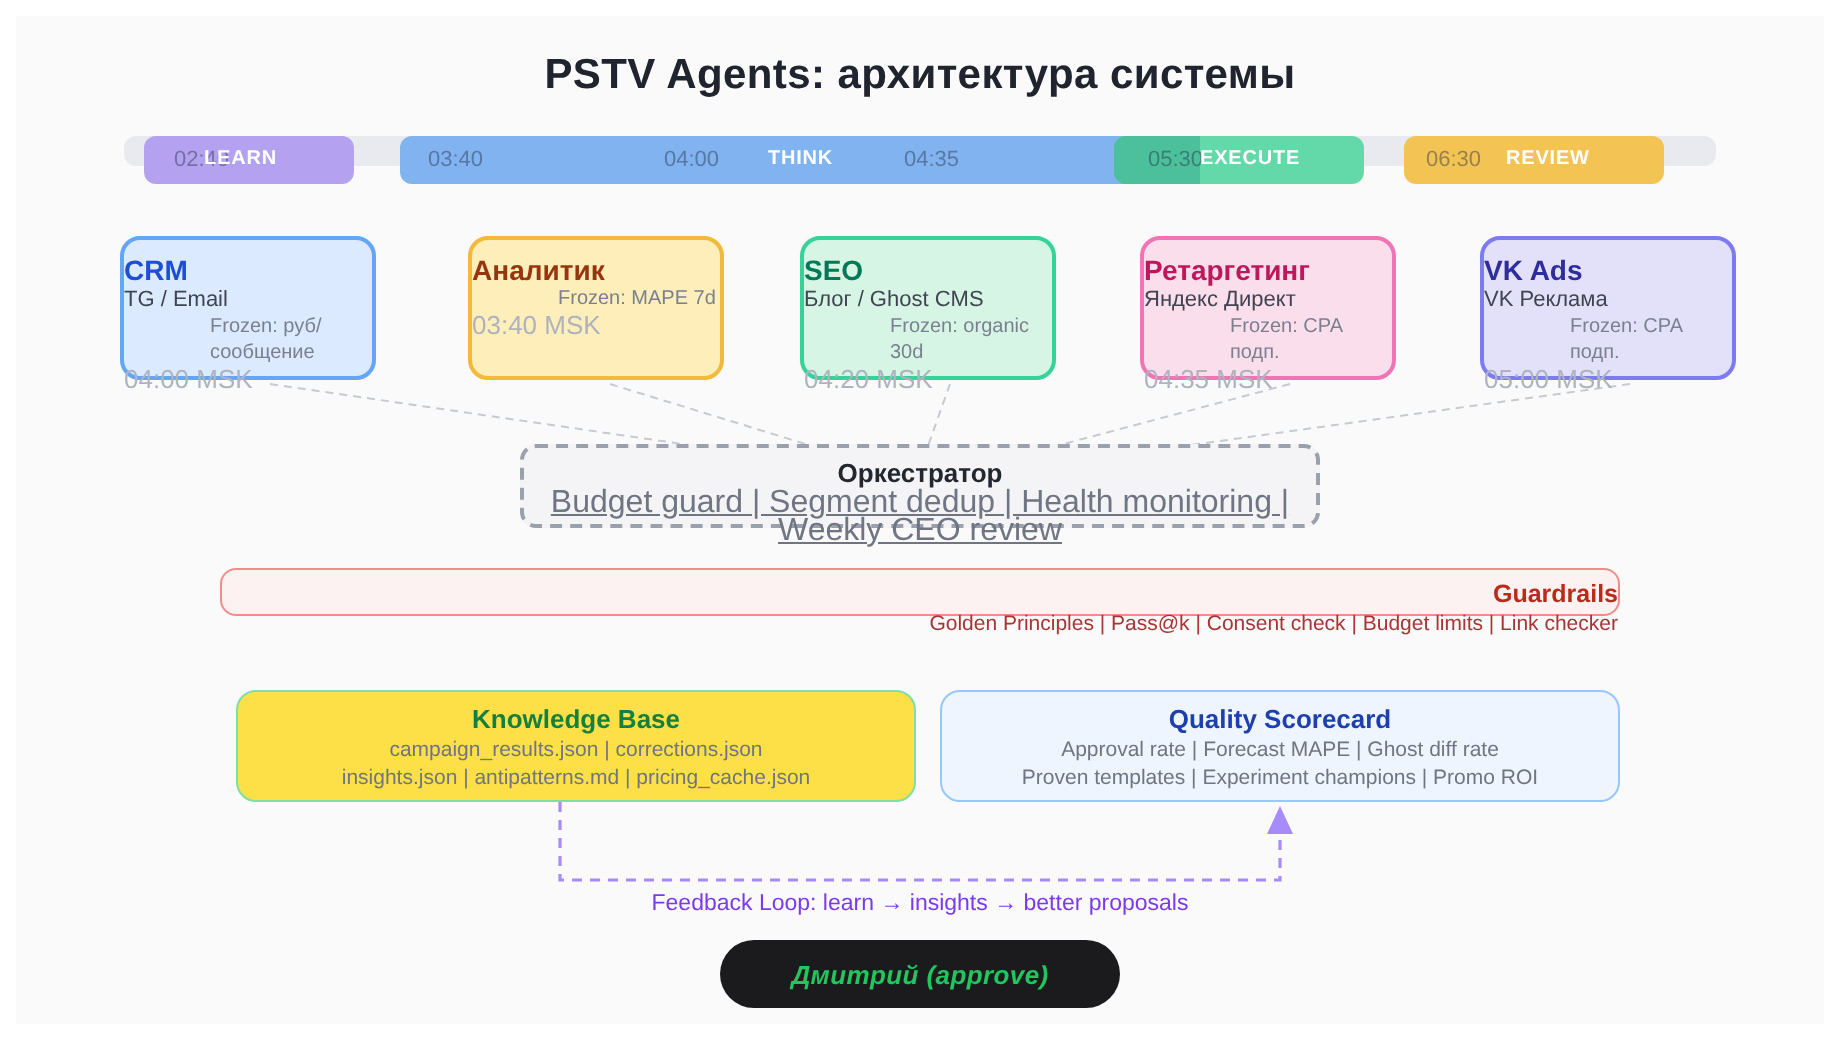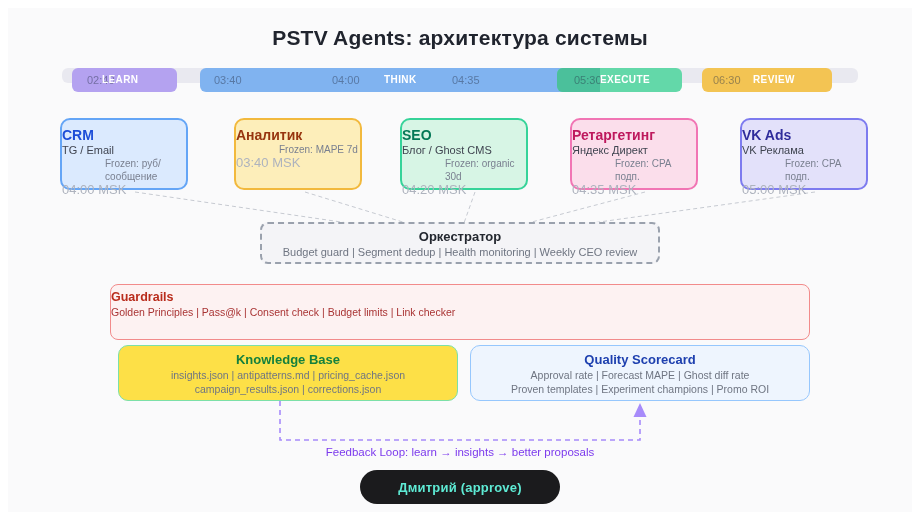--- a/index.html
+++ b/index.html
@@ -34,43 +34,43 @@
   .card-analytic{left:234px;background:#fdeeba;border-color:#f2b93d;} .card-analytic .name{color:#97350f;}
   .card-seo{left:400px;background:#d7f5e5;border-color:#36d399;} .card-seo .name{color:#047857;}
   .card-retarget{left:570px;background:#fbdeeb;border-color:#f175b4;} .card-retarget .name{color:#be185d;}
   .card-vkads{left:740px;background:#e3e1fa;border-color:#7d7bef;} .card-vkads .name{color:#2f2c9b;}
 
   
   .orchestrator{position:absolute;left:260px;top:222px;width:400px;height:42px;
         background:#f4f4f7;border:2px dashed #9aa1ad;border-radius:8px;box-sizing:border-box;
         text-align:center;padding-top:5px;z-index:2;}
   .orchestrator .name{font-size:13px;font-weight:800;color:#23272f;line-height:16px;}
-  .orchestrator .sub{font-size:11px;color:#6f7582;line-height:14px;}
+  .orchestrator .sub{font-size:16px;color:#6f7582;line-height:14px;text-decoration:underline;}
 
-  .guardrails{position:absolute;left:110px;top:284px;width:700px;height:56px;
+  .guardrails{position:absolute;left:110px;top:284px;width:700px;height:24px;
         background:#fdf2f2;border:1.5px solid #f28b8b;border-radius:8px;box-sizing:border-box;
-        text-align:left;padding-top:4px;z-index:2;}
+        text-align:right;padding-top:4px;z-index:2;}
   .guardrails .name{font-size:12.5px;font-weight:800;color:#b92c1c;line-height:16px;}
   .guardrails .sub{font-size:10.5px;color:#a93434;line-height:14px;}
 
   .kb,.qs{position:absolute;top:345px;width:340px;height:56px;border-radius:10px;
         box-sizing:border-box;text-align:center;padding-top:6px;z-index:2;}
   .kb{left:118px;background:#fde047;border:1.5px solid #7ce0a8;}
   .qs{left:470px;background:#eef5fe;border:1.5px solid #96c7fd;}
   .kb .name{font-size:13px;font-weight:800;color:#15803d;line-height:16px;}
   .qs .name{font-size:13px;font-weight:700;color:#1e40af;line-height:16px;}
   .kb .sub,.qs .sub{font-size:10.5px;color:#6f7582;line-height:14px;}
 
   .feedback-label{position:absolute;top:446px;left:0;right:0;text-align:center;
         font-size:11.5px;color:#7c3aed;z-index:2;}
 
   .approve{position:absolute;left:360px;top:470px;width:200px;height:34px;border-radius:17px;
-        background:#1b1b1d;color:#5eead4;font-size:13px;font-weight:800;border:none;
+        background:#1b1b1d;color:#22c55e;font-size:13px;font-weight:800;border:none;
         display:flex;align-items:center;justify-content:center;cursor:pointer;z-index:2;
-        font-family:inherit;letter-spacing:.2px;}
+        font-family:inherit;letter-spacing:.2px;font-style:italic;}
 
   .wires{position:absolute;left:0;top:0;z-index:1;pointer-events:none;}
 </style>
 </head>
 <body>
 
 <div class="page">
   <div class="canvas-bg"></div>
 
   <svg class="wires" width="920" height="520">
@@ -140,22 +140,22 @@
     <div class="sub">Budget guard | Segment dedup | Health monitoring | Weekly CEO review</div>
   </div>
 
   <div class="guardrails">
     <div class="name">Guardrails</div>
     <div class="sub">Golden Principles | Pass@k | Consent check | Budget limits | Link checker</div>
   </div>
 
   <div class="kb">
     <div class="name">Knowledge Base</div>
+    <div class="sub">campaign_results.json | corrections.json</div>
     <div class="sub">insights.json | antipatterns.md | pricing_cache.json</div>
-    <div class="sub">campaign_results.json | corrections.json</div>
   </div>
 
   <div class="qs">
     <div class="name">Quality Scorecard</div>
     <div class="sub">Approval rate | Forecast MAPE | Ghost diff rate</div>
     <div class="sub">Proven templates | Experiment champions | Promo ROI</div>
   </div>
 
   <div class="feedback-label">Feedback Loop: learn → insights → better proposals</div>
 

